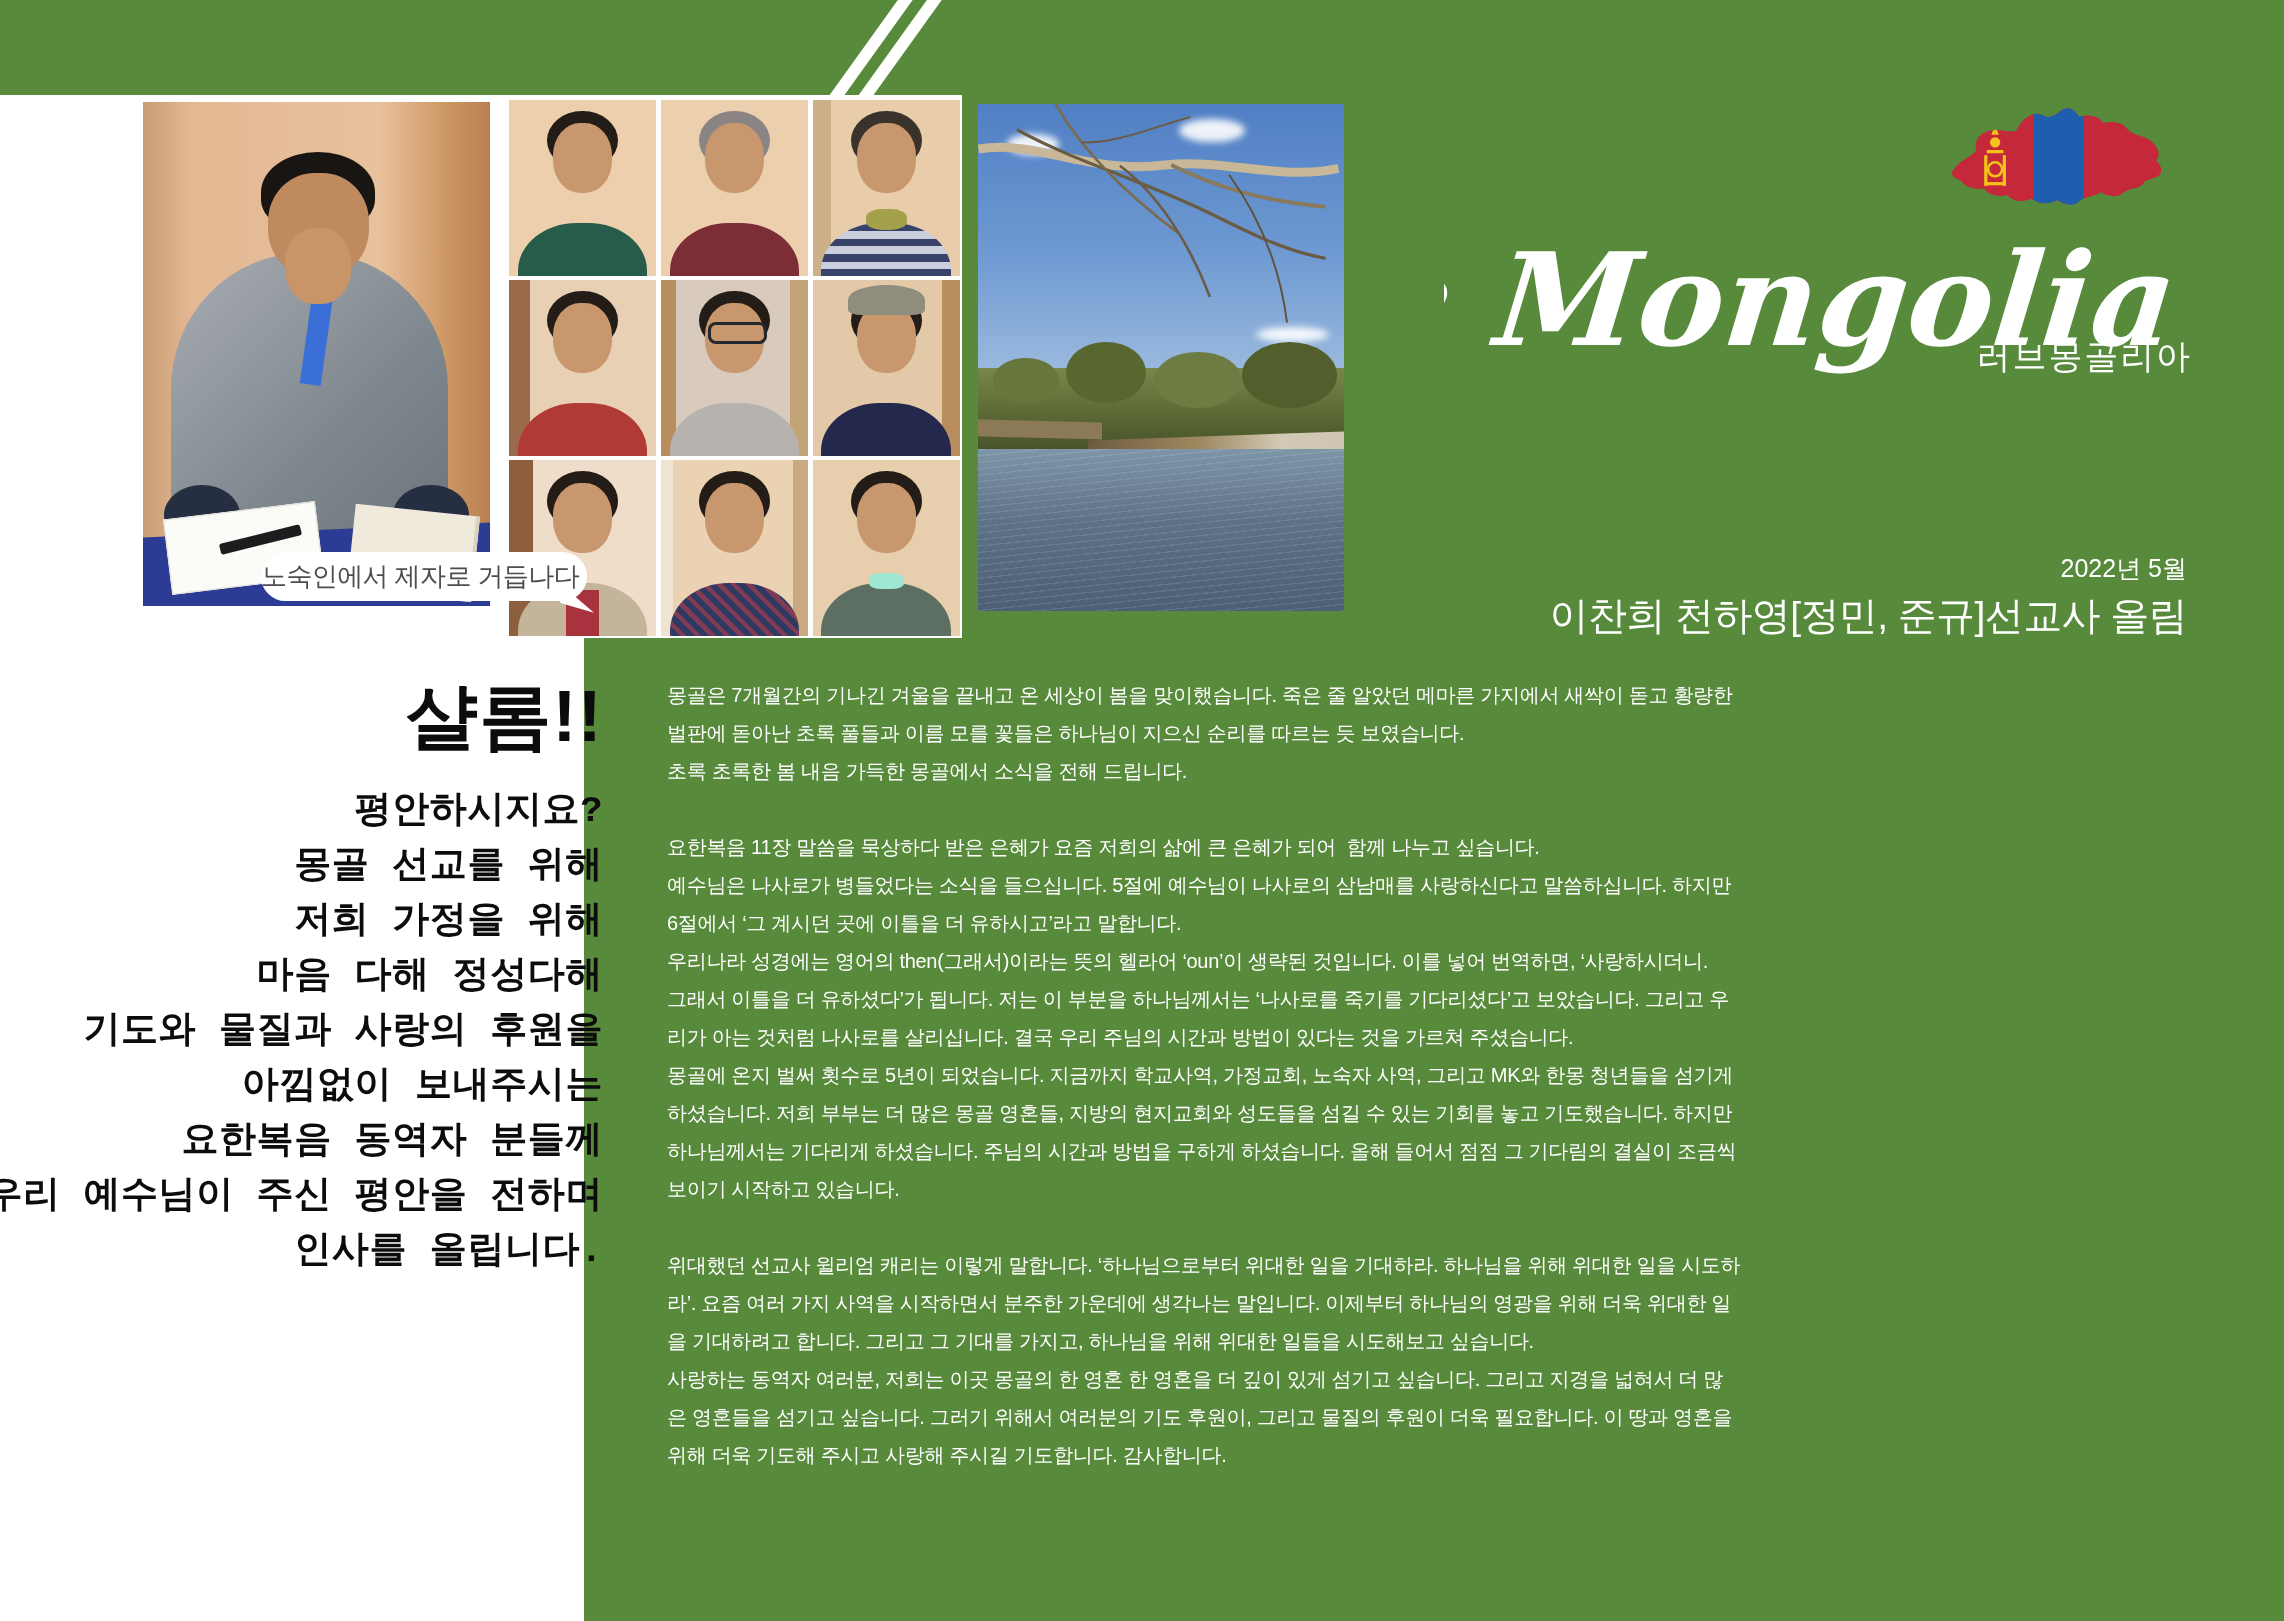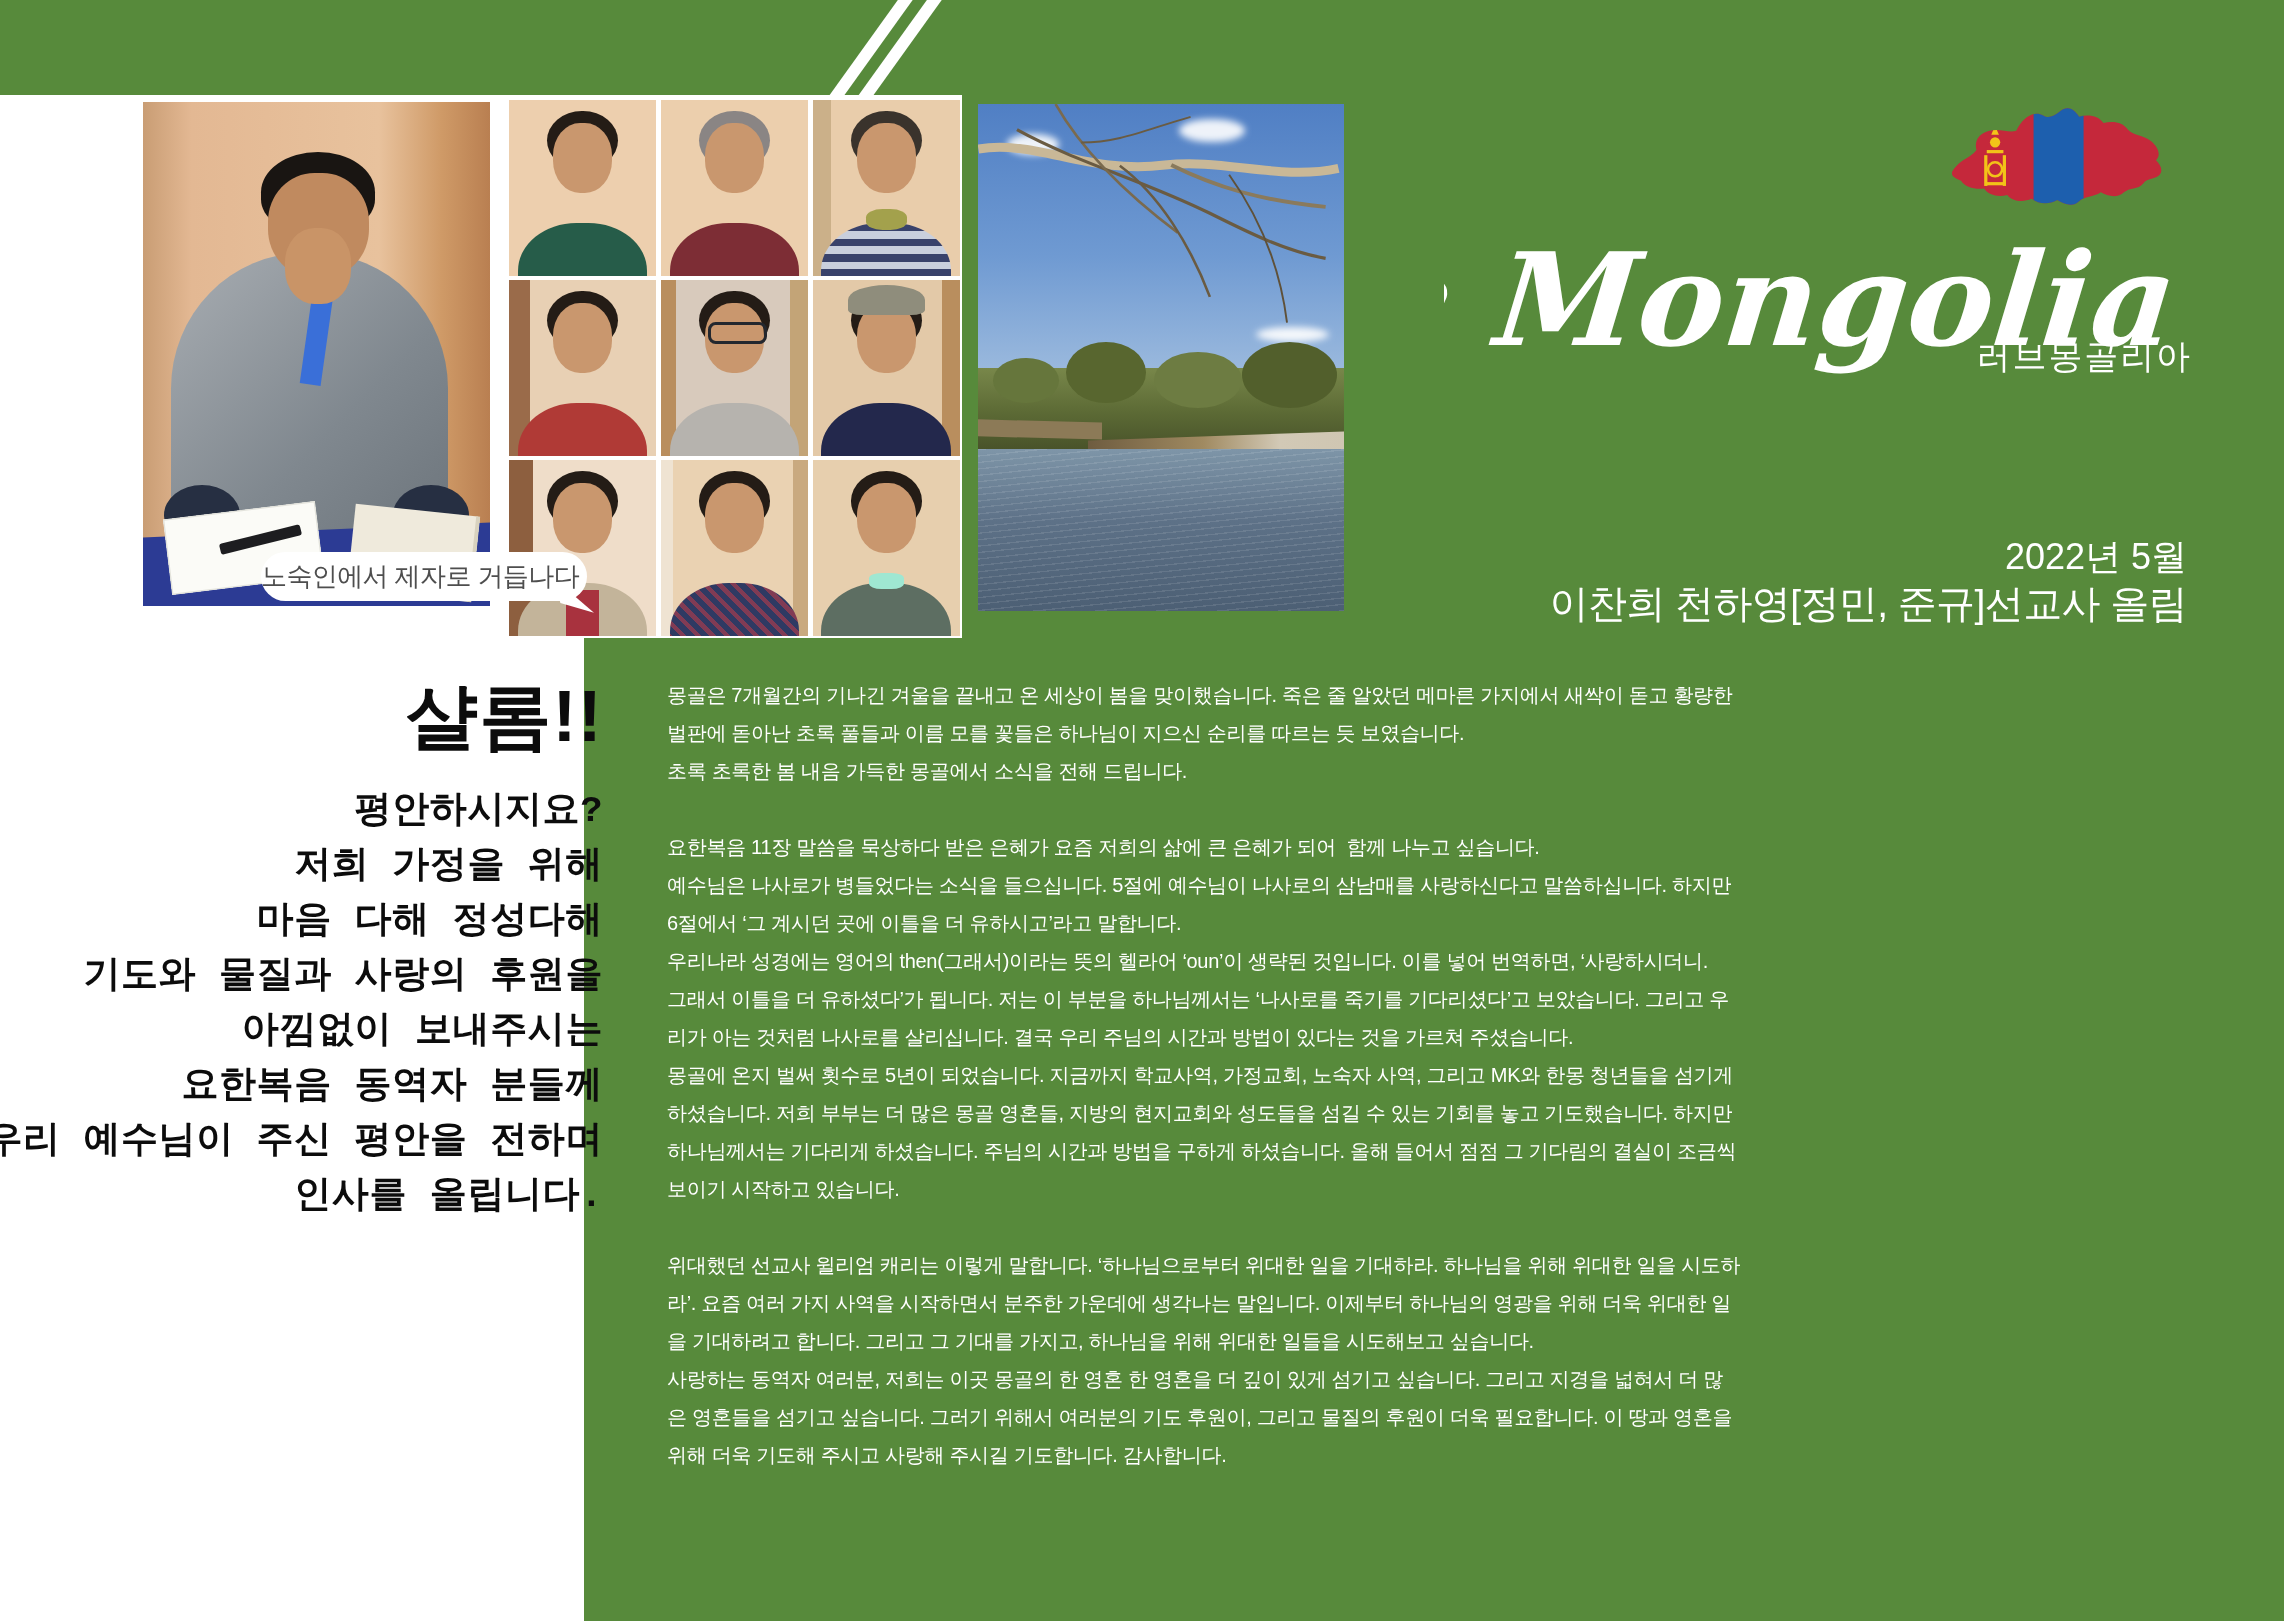--- a/index.html
+++ b/index.html
@@ -67,21 +67,21 @@
   .river svg.branches{position:absolute;left:0;top:0;width:100%;height:52%;}
 
   
   .logo-script{position:absolute;left:1444px;top:213px;width:748px;height:193px;}
   .logo-sub{position:absolute;right:92px;top:334px;color:#ffffff;font-size:34px;letter-spacing:1.9px;
             display:flex;justify-content:flex-end;white-space:nowrap;}
   .flag{position:absolute;left:1947px;top:95px;width:218px;height:137px;}
 
   
   .dateblock{position:absolute;right:97px;top:534px;color:#ffffff;text-align:right;}
-  .dateblock .d1{font-size:36px;line-height:45px;display:flex;justify-content:flex-end;white-space:nowrap;}
+  .dateblock .d1{font-size:25px;line-height:45px;display:flex;justify-content:flex-end;white-space:nowrap;margin-top:12px;}
   .dateblock .d2{font-size:39px;line-height:50px;display:flex;justify-content:flex-end;white-space:nowrap;letter-spacing:-0.6px;}
 
   
   .greet{position:absolute;left:26px;top:665px;width:577px;color:#0c0c0c;}
   .greet .title{font-size:72px;font-weight:700;line-height:103px;margin-bottom:15.5px;
                 display:flex;justify-content:flex-end;white-space:nowrap;letter-spacing:1.3px;}
   .greet .gline{font-size:37px;font-weight:700;height:55px;line-height:55px;
                 display:flex;justify-content:flex-end;white-space:nowrap;letter-spacing:0.6px;font-family:Liberation Mono, monospace;}
 
   
@@ -229,20 +229,21 @@
   <div class="logo-sub">러브몽골리아</div>
 
   <div class="dateblock">
     <div class="d1">2022년 5월</div>
     <div class="d2">이찬희 천하영[정민, 준규]선교사 올림</div>
   </div>
 
   <div class="greet">
     <div class="title">샬롬!!</div>
     <div class="gline">평안하시지요?</div>
+    <div class="gline">몽골 선교를 위해</div>
     <div class="gline">저희 가정을 위해</div>
     <div class="gline">마음 다해 정성다해</div>
     <div class="gline">기도와 물질과 사랑의 후원을</div>
     <div class="gline">아낌없이 보내주시는</div>
     <div class="gline">요한복음 동역자 분들께</div>
     <div class="gline">우리 예수님이 주신 평안을 전하며</div>
     <div class="gline">인사를 올립니다.</div>
   </div>
 
   <div class="bodytext">

